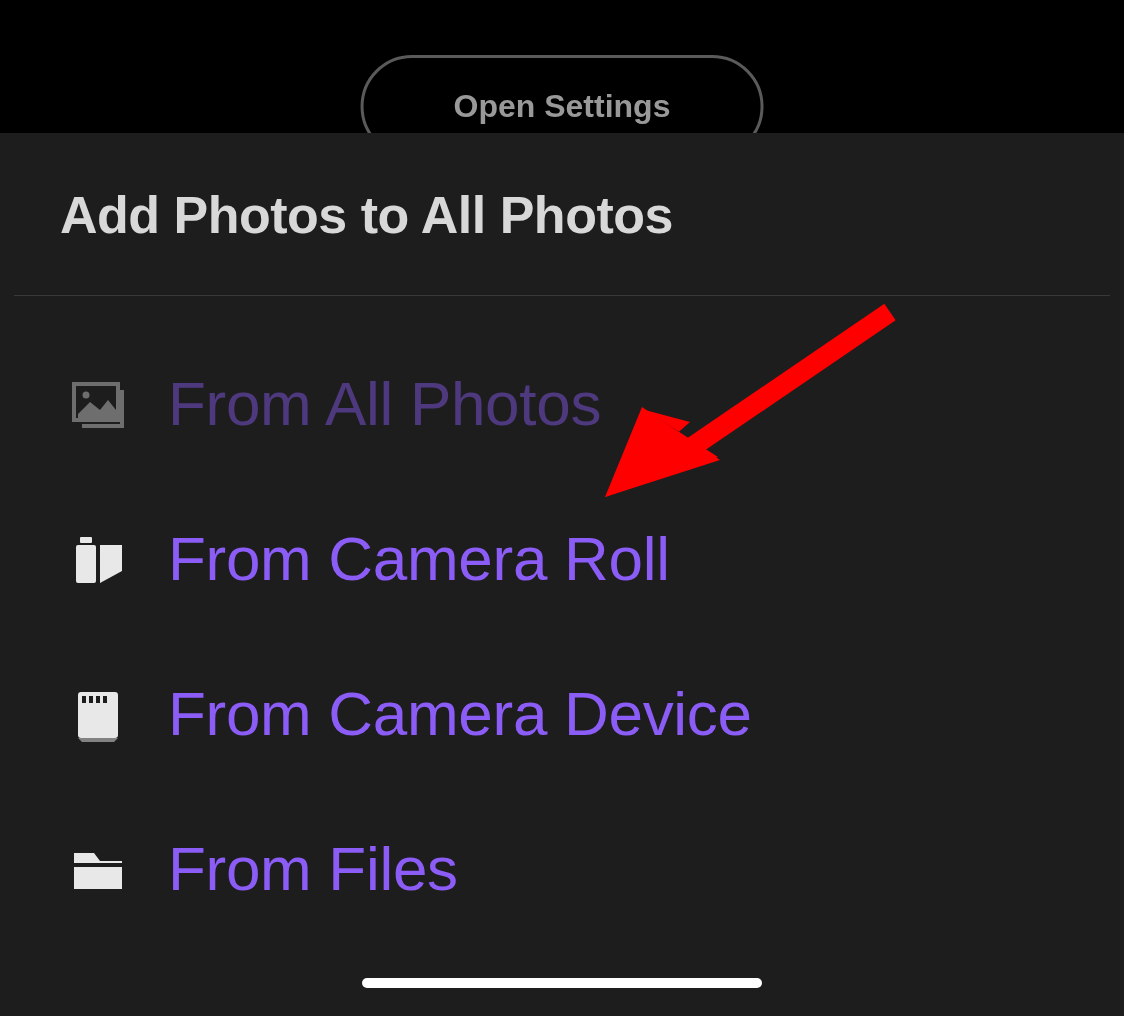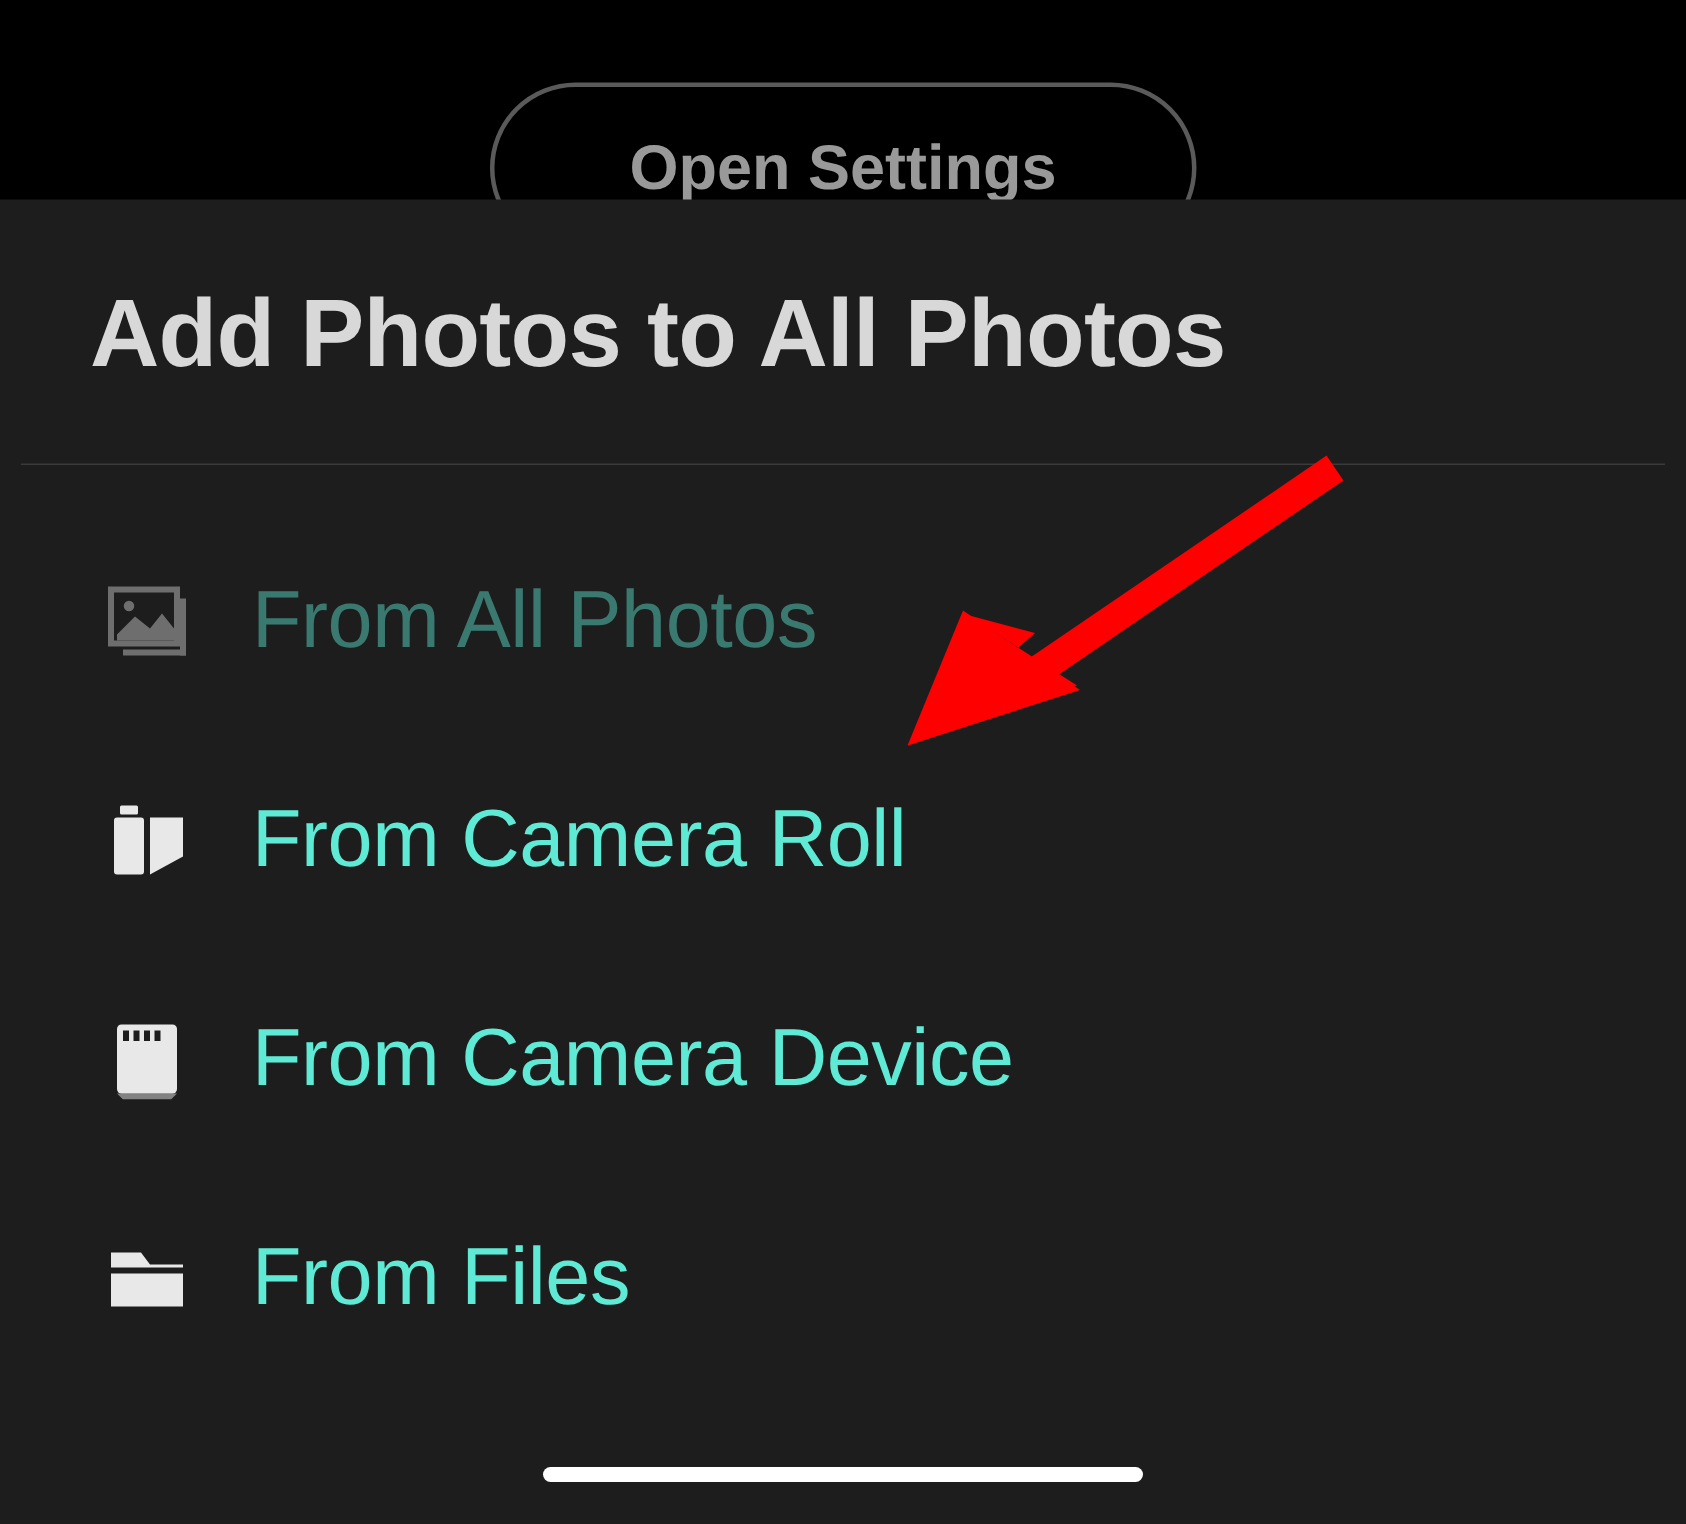--- a/index.html
+++ b/index.html
@@ -17,36 +17,36 @@
     }
     .background-button {
       position: absolute;
       top: 55px;
       left: 50%;
       transform: translateX(-50%);
       padding: 30px 90px;
       border: 3px solid #5a5a5a;
       border-radius: 60px;
       color: #999999;
-      font-size: 42px;
+      font-size: 32px;
       font-weight: 600;
       background: transparent;
     }
     .modal-sheet {
       position: absolute;
       top: 133px;
       left: 0;
       right: 0;
       bottom: 0;
       background: #1d1d1d;
     }
     .sheet-title {
       padding: 52px 60px 50px 60px;
       color: #d8d8d8;
-      font-size: 64px;
+      font-size: 52px;
       font-weight: 600;
       letter-spacing: -0.5px;
     }
     .divider {
       height: 1px;
       background: #3a3a3a;
       margin: 0 14px;
     }
     .option-list {
       padding-top: 30px;
@@ -68,22 +68,22 @@
       align-items: center;
       justify-content: center;
       flex-shrink: 0;
     }
     .option-icon svg {
       width: 56px;
       height: 56px;
     }
     .option-label {
       margin-left: 40px;
-      color: #5eead4;
-      font-size: 54px;
+      color: #8b5cf6;
+      font-size: 62px;
       font-weight: 400;
       letter-spacing: -0.3px;
     }
     .home-indicator {
       position: absolute;
       bottom: 28px;
       left: 50%;
       transform: translateX(-50%);
       width: 400px;
       height: 10px;

